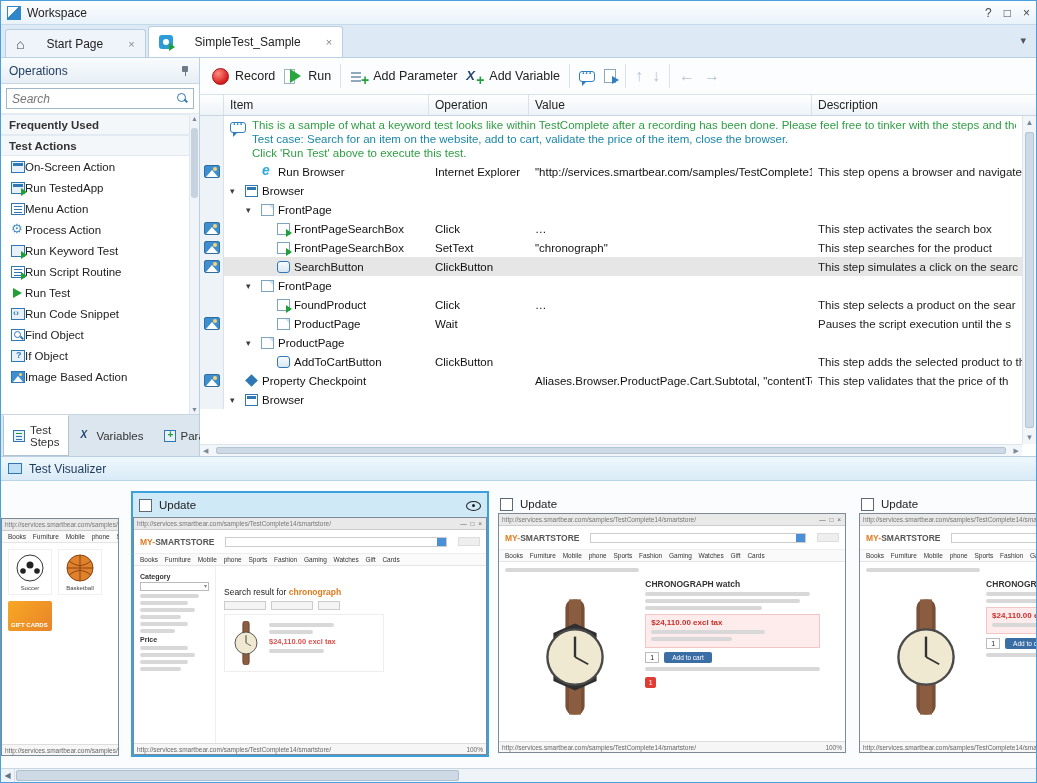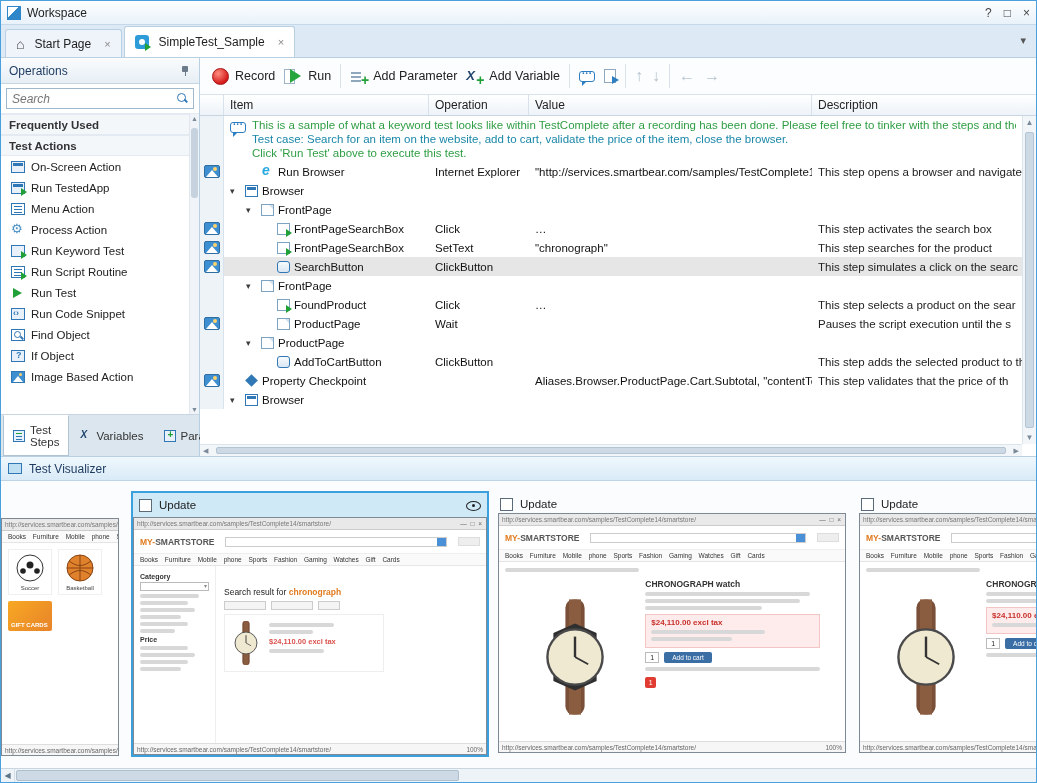--- a/index.html
+++ b/index.html
@@ -9,21 +9,21 @@
 
 
 .titlebar{height:24px;flex:none;background:linear-gradient(#fdfeff,#e9f2fa);border-bottom:1px solid #c6d9ea;display:flex;align-items:center;padding:0 6px;gap:6px}
 .app-icon{width:14px;height:14px;border:1px solid #2f86c9;background:linear-gradient(135deg,#fff 45%,#2f86c9 45%);flex:none}
 .titlebar .t-title{font-size:12px;color:#222}
 .win-ctl{margin-left:auto;display:flex;gap:12px;color:#444;font-size:12px}
 .win-ctl span{cursor:default}
 
 
 .tabrow{height:33px;flex:none;background:#dde9f4;display:flex;align-items:flex-end;padding-left:4px;border-bottom:1px solid #b9cfe2;position:relative}
-.tab{height:28px;display:flex;align-items:center;gap:10px;padding:0 10px;border:1px solid #b9cfe2;border-bottom:none;border-radius:3px 3px 0 0;background:#eef4fa;margin-right:2px;color:#222}
+.tab{height:28px;display:flex;align-items:center;gap:22px;padding:0 10px;border:1px solid #b9cfe2;border-bottom:none;border-radius:3px 3px 0 0;background:#eef4fa;margin-right:2px;color:#222}
 .tab.active{background:#fff;height:31px}
 .tab .close{color:#888;font-size:11px;margin-left:3px}
 .home-icon::before{content:"⌂";font-size:14px;color:#444}
 .kt-icon{width:14px;height:14px;border-radius:3px;background:#2d9bd8;position:relative;flex:none}
 .kt-icon::after{content:"";position:absolute;left:4px;top:4px;width:6px;height:6px;border-radius:50%;background:#fff}
 .kt-icon::before{content:"";position:absolute;right:-2px;bottom:-2px;border-left:6px solid #21a038;border-top:4px solid transparent;border-bottom:4px solid transparent}
 .tab-overflow{position:absolute;right:10px;top:9px;color:#555;font-size:11px}
 
 
 .main{flex:1;display:flex;min-height:0}
@@ -33,21 +33,21 @@
 .pin::before{content:"";position:absolute;top:1px;left:2px;width:6px;height:6px;background:#6b7b8a;border-radius:1px}
 .pin::after{content:"";position:absolute;top:7px;left:4.5px;width:1px;height:4px;background:#6b7b8a}
 .search-row{padding:4px 5px;border-bottom:1px solid #e3eaf1;flex:none}
 .search-box{height:21px;border:1px solid #9fb8cb;display:flex;align-items:center;padding:0 5px;background:#fff}
 .search-box input{border:none;outline:none;flex:1;font-style:italic;color:#666;font-size:12px;font-family:inherit;background:transparent;min-width:0}
 .mag{width:11px;height:11px;position:relative;flex:none}
 .mag::before{content:"";position:absolute;left:0;top:0;width:7px;height:7px;border:1.5px solid #2f77b5;border-radius:50%}
 .mag::after{content:"";position:absolute;left:7px;top:7px;width:4px;height:1.5px;background:#2f77b5;transform:rotate(45deg)}
 .ops-list{flex:1;position:relative;overflow:hidden}
 .group-row{height:21px;display:flex;align-items:center;padding:0 8px;background:#f3f7fa;border-bottom:1px solid #e3eaf1;border-top:1px solid #e3eaf1;font-weight:bold;color:#333;font-size:11.5px}
-.op-item{height:21px;display:flex;align-items:center;gap:6px;padding:0 8px 0 10px;font-size:11.5px;color:#222;white-space:nowrap;overflow:hidden}
+.op-item{height:21px;display:flex;align-items:center;padding:0 8px 0 10px;font-size:11.5px;color:#222;white-space:nowrap;overflow:hidden}
 .oi{width:14px;height:12px;border:1px solid #2f77b5;background:#e8f1fa;position:relative;flex:none}
 .oi-run::after{content:"";position:absolute;right:-3px;bottom:-3px;border-left:6px solid #21a038;border-top:4px solid transparent;border-bottom:4px solid transparent}
 .oi-screen::before{content:"";position:absolute;top:1px;left:1px;right:1px;height:3px;background:#2f77b5}
 .oi-menu{background:#fff}
 .oi-menu::before{content:"";position:absolute;left:2px;right:2px;top:2px;height:1px;background:#2f77b5;box-shadow:0 3px 0 #2f77b5,0 6px 0 #2f77b5}
 .oi-gear{border:none;background:none}
 .oi-gear::before{content:"⚙";font-size:13px;color:#4a90c4;position:absolute;top:-3px;left:0}
 .oi-code::before{content:"‹›";font-size:9px;color:#2f77b5;position:absolute;top:-1px;left:1px;font-weight:bold}
 .oi-call::before{content:"→";font-size:10px;color:#2f77b5;position:absolute;top:-2px;left:2px}
 .oi-find{background:#fff}

